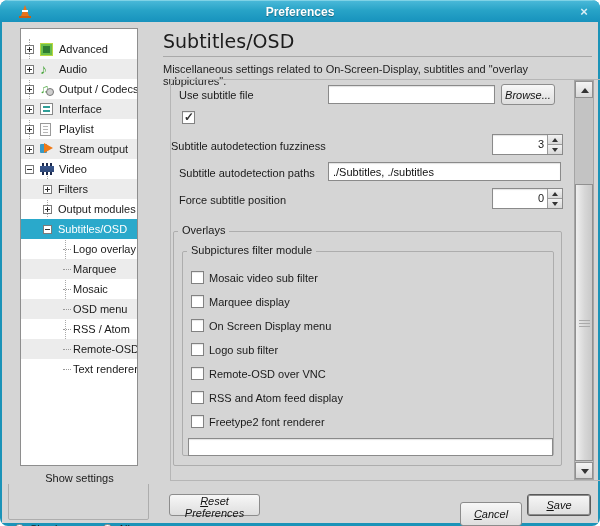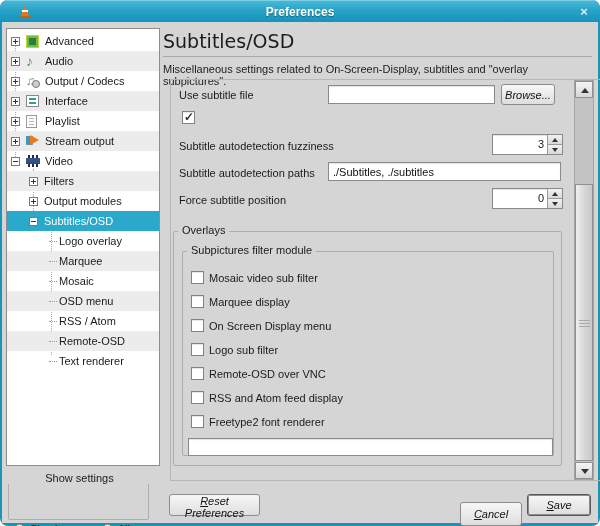--- a/index.html
+++ b/index.html
@@ -17,22 +17,22 @@
     border-left:4px solid transparent; border-right:4px solid transparent; border-bottom:11px solid #e8731a; }
   .cone .c-stripe { position:absolute; left:3px; top:5px; width:6px; height:2px; background:#fff; }
   .cone .c-base { position:absolute; left:0; top:11px; width:12px; height:2px; background:#c95f10; }
   .close-x { position:absolute; right:8px; top:3px; width:16px; height:16px; color:#d9eef5;
     font-size:13px; font-weight:bold; text-align:center; line-height:16px; cursor:default; }
 
   
   .dialog-body { position:absolute; left:2px; top:22px; width:596px; height:501px; background:#d5d5d5; font-size:11px; color:#1a1a1a; }
 
   
-  .tree-panel { position:absolute; left:4px; top:6px; width:154px; height:438px;
-    background:#fff; border:1px solid #8e8e8e; overflow:hidden; padding-top:2px; }
+  .tree-panel { position:absolute; left:18px; top:6px; width:118px; height:438px;
+    background:#fff; border:1px solid #8e8e8e; overflow:hidden; padding-top:10px; }
   .tree-row { position:relative; height:20px; display:flex; align-items:center; white-space:nowrap; }
   .tree-row.alt { background:#ececec; }
   .tree-row.sel { background:#2aa9cb; color:#fff; }
   .tree-label { font-size:11px; }
   .expander { position:absolute; width:9px; height:9px; background:#fff; border:1px solid #7a7a7a; }
   .expander::before { content:""; position:absolute; left:1px; top:3px; width:5px; height:1px; background:#333; }
   .expander.plus::after { content:""; position:absolute; left:3px; top:1px; width:1px; height:5px; background:#333; }
   .lv1 .expander { left:4px; }  .lv1 .ticon { position:absolute; left:19px; } .lv1 .tree-label { position:absolute; left:38px; }
   .lv2 .expander { left:22px; } .lv2 .tree-label { position:absolute; left:37px; }
   .lv3 .dash { position:absolute; left:42px; top:10px; width:8px; border-top:1px dotted #999; }
@@ -228,21 +228,21 @@
     <div class="page-desc">Miscellaneous settings related to On-Screen-Display, subtitles and "overlay subpictures".</div>
 
     <div class="scrollregion">
 
       <div class="fl" style="left:8px;top:9px;">Use subtitle file</div>
       <input class="tinput" style="left: 157px; top: 5px; width: 167px; height: 19px;" value="">
       <button class="btn" style="left:330px;top:4px;width:54px;height:21px;">Browse...</button>
 
       <span class="checkbox checked" id="cb-autodetect" style="left:11px;top:31px;"></span>
 
-      <div class="fl" style="left:8px;top:60px;">Subtitle autodetection fuzziness</div>
+      <div class="fl" style="left:0;top:60px;">Subtitle autodetection fuzziness</div>
       <div class="spin" style="left:321px;top:54px;">
         <span class="spin-val">3</span>
         <span class="spin-btns">
             <span class="spin-up"></span>
             <span class="spin-down"></span>
           </span>
       </div>
 
       <div class="fl" style="left:8px;top:87px;">Subtitle autodetection paths</div>
       <input class="tinput" style="left: 157px; top: 82px; width: 233px; height: 19px;" value="./Subtitles, ./subtitles">

